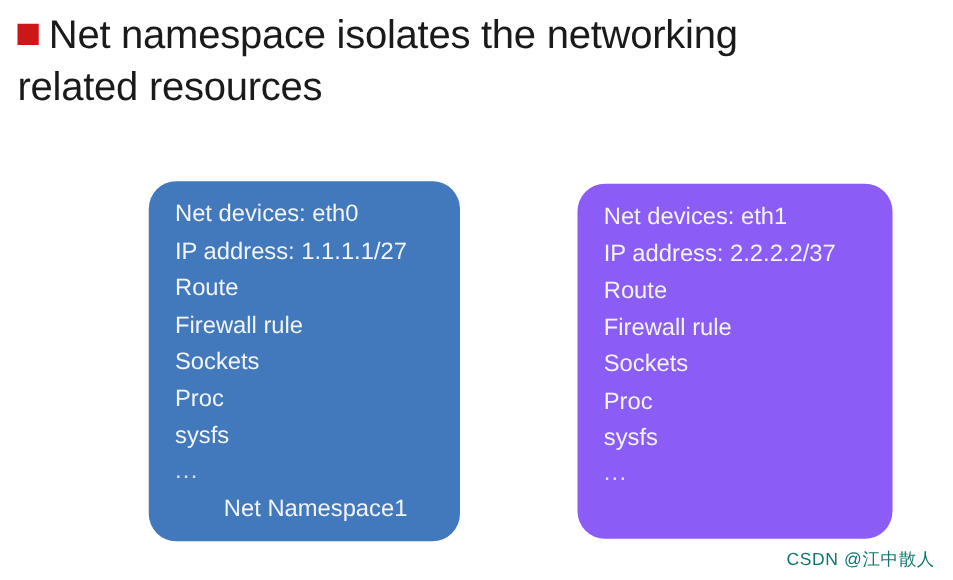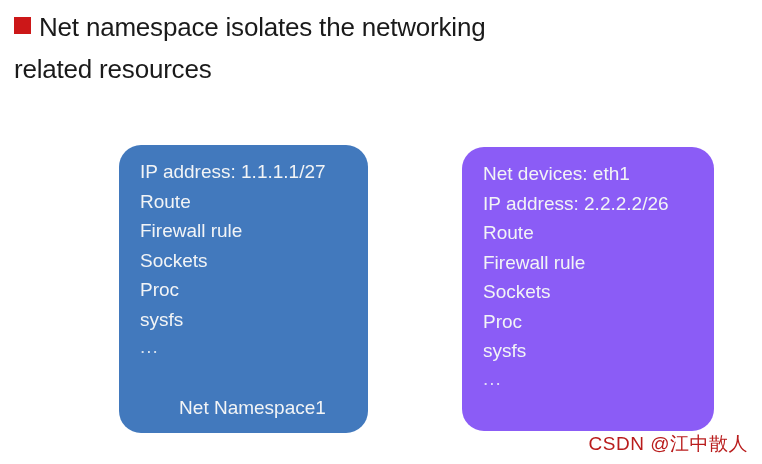--- a/index.html
+++ b/index.html
@@ -23,21 +23,21 @@
 
   
   .title-block {
     position: absolute;
     left: 14px;
     top: 6px;
     width: 730px;
   }
   .title-line {
     display: block;
-    font-size: 26px;
+    font-size: 32px;
     line-height: 42px;
     color: #1a1a1a;
     font-weight: 400;
     letter-spacing: -0.2px;
     white-space: nowrap;
   }
   .title-line-1 {
     text-indent: 0;
   }
   .bullet-square {
@@ -104,53 +104,54 @@
     padding-left: 18px;
     box-sizing: border-box;
     margin-top: 20px;
   }
 
   
   .watermark {
     position: absolute;
     right: 14px;
     bottom: 7px;
-    font-size: 19px;
-    color: #b91c1c;
+    font-size: 14px;
+    color: #0f766e;
     white-space: nowrap;
     letter-spacing: 0.5px;
   }
 </style>
 </head>
 <body>
 
 <div id="slide">
 
   <div class="title-block">
     <span class="title-line title-line-1"><span class="bullet-square"></span><span>Net namespace isolates the networking</span></span>
     <span class="title-line title-line-2">related resources</span>
   </div>
 
   <div class="ns-box ns-box-blue">
     <div class="ns-lines">
+      <span class="ns-line">Net devices: eth0</span>
       <span class="ns-line">IP address: 1.1.1.1/27</span>
       <span class="ns-line">Route</span>
       <span class="ns-line">Firewall rule</span>
       <span class="ns-line">Sockets</span>
       <span class="ns-line">Proc</span>
       <span class="ns-line">sysfs</span>
       <span class="ns-line ns-line-ellipsis">...</span>
     </div>
     <div class="ns-footer">Net Namespace1</div>
   </div>
 
   <div class="ns-box ns-box-green">
     <div class="ns-lines">
       <span class="ns-line">Net devices: eth1</span>
-      <span class="ns-line">IP address: 2.2.2.2/26</span>
+      <span class="ns-line">IP address: 2.2.2.2/37</span>
       <span class="ns-line">Route</span>
       <span class="ns-line">Firewall rule</span>
       <span class="ns-line">Sockets</span>
       <span class="ns-line">Proc</span>
       <span class="ns-line">sysfs</span>
       <span class="ns-line ns-line-ellipsis">...</span>
     </div>
   </div>
 
   <div class="watermark">CSDN @江中散人</div>

